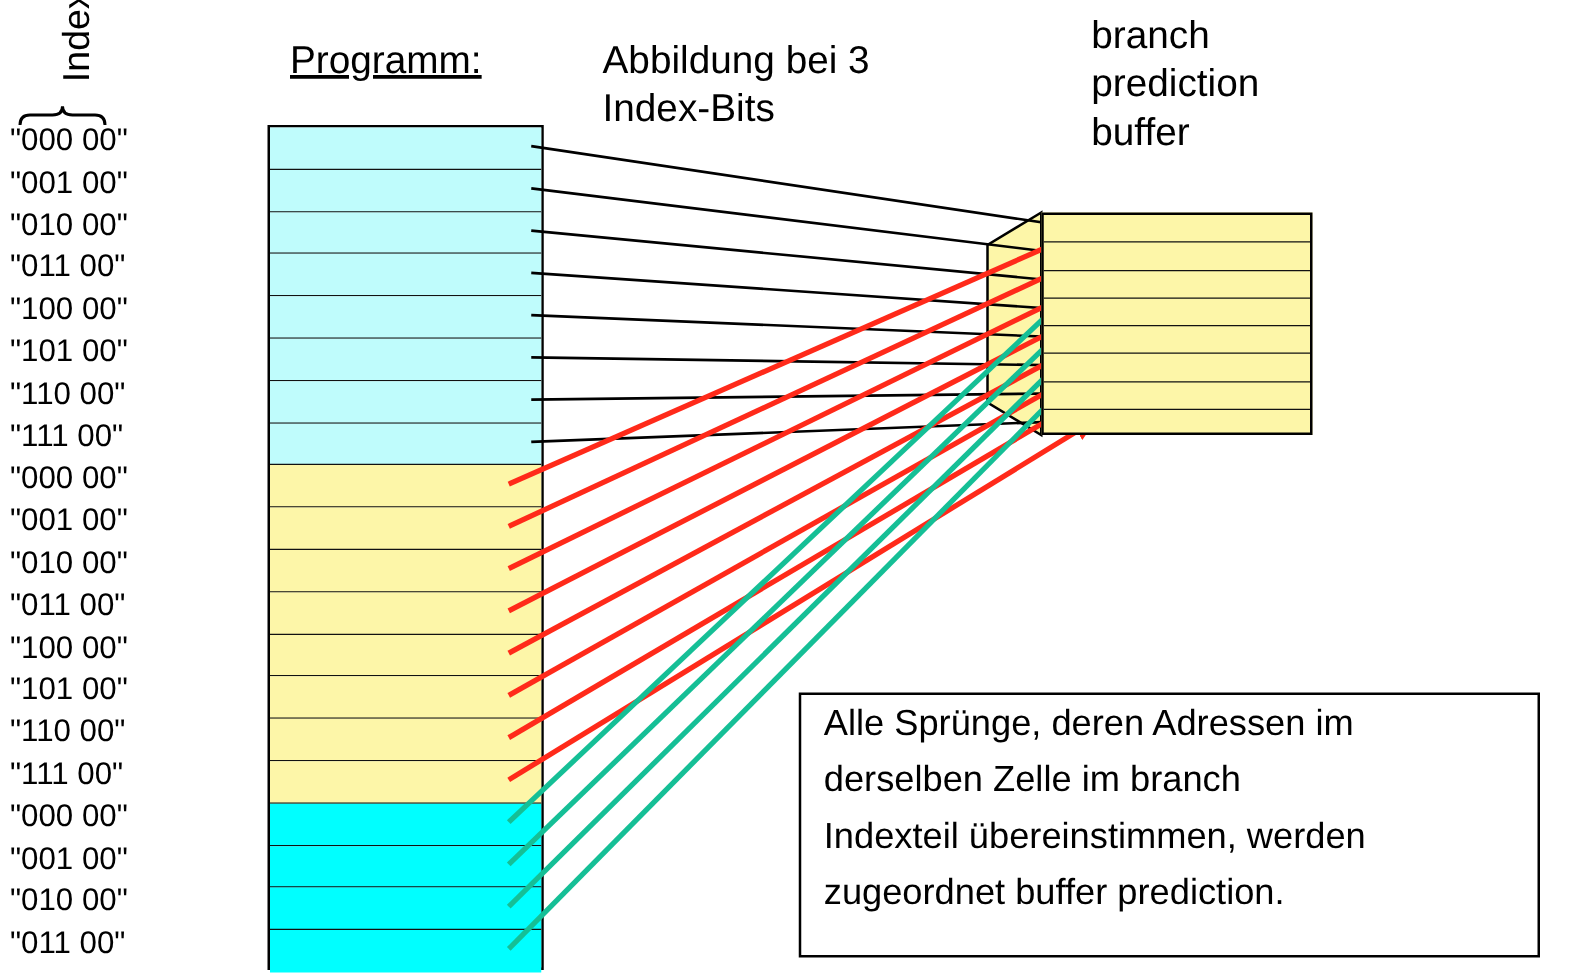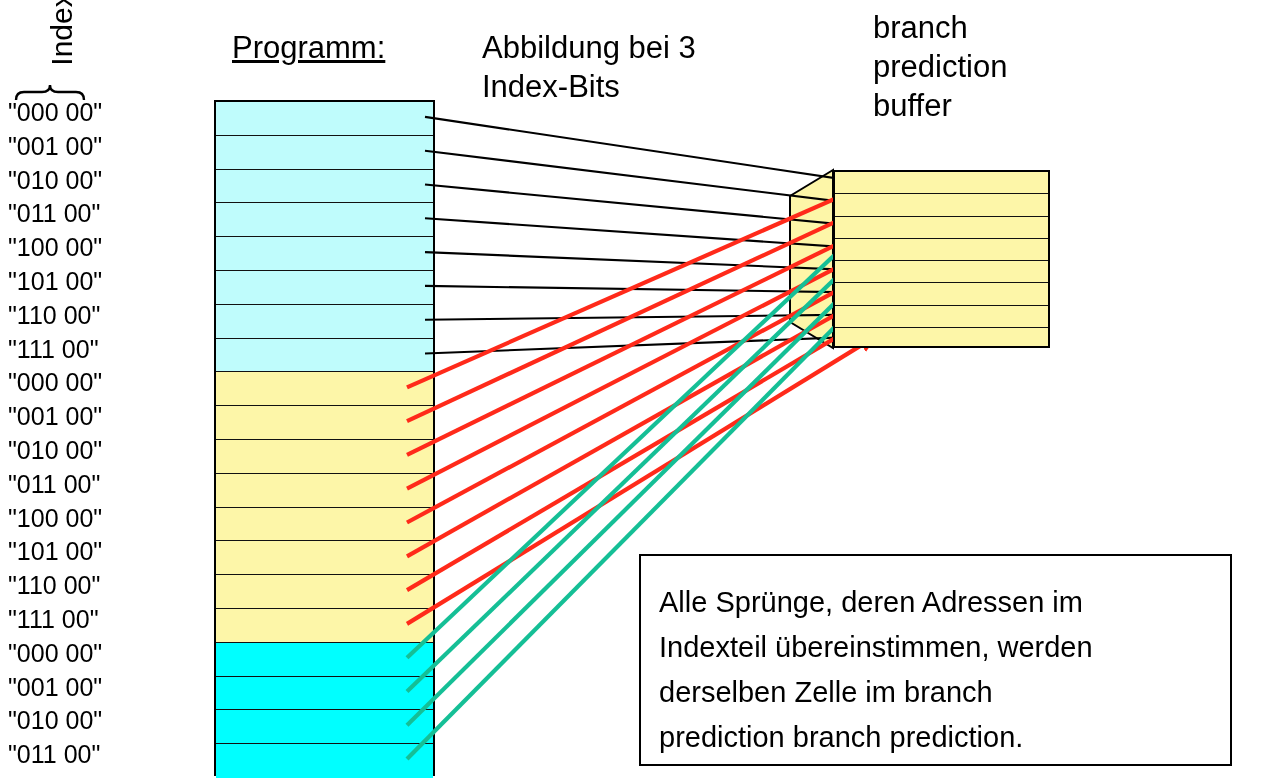--- a/index.html
+++ b/index.html
@@ -31,21 +31,21 @@
 
   
   #buffer-table{position:absolute;left:833px;top:170px;width:217px;height:178px;
                 border:2px solid #000;box-sizing:border-box;background:#fdf6a8;}
   .brow{height:22.25px;box-sizing:border-box;border-bottom:1px solid #111;}
   .brow:last-child{border-bottom:none;}
 
   
   #caption-box{position:absolute;left:639px;top:554px;width:593px;height:212px;
                border:2px solid #000;box-sizing:border-box;background:#fff;
-               padding:24px 18px;font-size:29px;line-height:45px;}
+               padding:1px 18px;font-size:29px;line-height:45px;}
 
   svg{position:absolute;left:0;top:0;width:1261px;height:784px;
       pointer-events:none;overflow:visible;}
 </style>
 </head>
 <body>
 
 <div id="stage">
 
   <div id="index-wrap">
@@ -155,18 +155,18 @@
       <div class="brow"></div>
       <div class="brow"></div>
       <div class="brow"></div>
       <div class="brow"></div>
       <div class="brow"></div>
       <div class="brow"></div>
     </div>
 
   <div id="caption-box">
     <div>Alle Sprünge, deren Adressen im</div>
+    <div><span>derselben Zelle im </span><span class="ital">branch</span></div>
     <div>Indexteil übereinstimmen, werden</div>
-    <div><span>derselben Zelle im </span><span class="ital">branch</span></div>
-    <div><span class="ital">prediction branch</span><span> prediction.</span></div>
+    <div><span class="ital">zugeordnet buffer</span><span> prediction.</span></div>
   </div>
 
 </div>
 
 </body></html>

